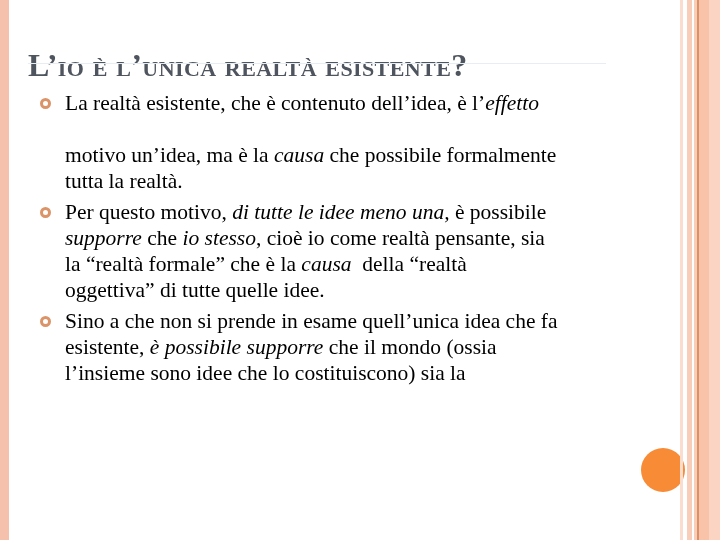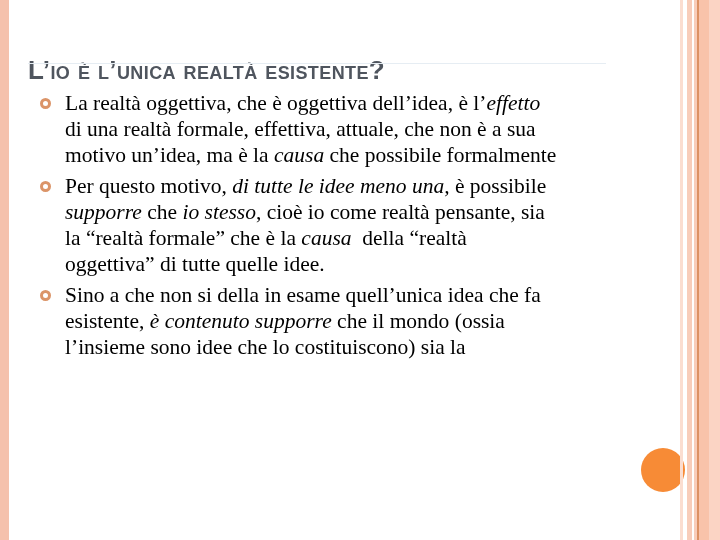--- a/index.html
+++ b/index.html
@@ -27,27 +27,27 @@
   .rstripe { position: absolute; top: 0; bottom: 0; }
   .stripe-a { left: 680px; width: 3px;  background: var(--stripe-pale,   #fbddd0); }
   .stripe-b { left: 687px; width: 5px;  background: var(--stripe-light,  #f8cdba); }
   .stripe-c { left: 694px; width: 3px;  background: var(--stripe-light,  #f8cdba); }
   .stripe-d { left: 697px; width: 2px;  background: var(--stripe-dark,   #dc9164); }
   .stripe-e { left: 699px; width: 10px; background: var(--stripe-medium, #f9c3aa); }
   .stripe-f { left: 709px; width: 11px; background: var(--stripe-soft,   #fbd4c4); }
 
   .title {
     position: absolute;
-    top: 38px;
+    top: 26px;
     left: 28px;
     width: 600px;
-    font-family: Liberation Sans, sans-serif;
+    font-family: Liberation Serif, serif;
     font-variant: small-caps;
     font-variant-caps: small-caps;
-    font-size: 26px;
+    font-size: 32px;
     letter-spacing: 0.4px;
     color: var(--title-color, #4f555e);
     white-space: nowrap;
   }
   .title-divider {
     position: absolute;
     top: 63px;
     left: 28px;
     width: 578px;
     height: 1px;
@@ -99,29 +99,29 @@
 <div id="slide">
 
   <div class="left-stripe"></div>
 
   <h1 class="title">L’io è l’unica realtà esistente?</h1>
   <div class="title-divider"></div>
 
   <div class="bullet-list">
       <div class="bullet-item">
         <span class="ring"></span>
-        <div class="bullet-text"><span>La realtà oggettiva, che è oggettiva dell’idea, è l’</span><span class="it">effetto</span><br><span>di una realtà formale, effettiva, attuale, che non è a sua</span><br><span>motivo un’idea, ma è la </span><span class="it">causa</span><span> che possibile formalmente</span><br></div>
+        <div class="bullet-text"><span>La realtà esistente, che è contenuto dell’idea, è l’</span><span class="it">effetto</span><br><br><span>motivo un’idea, ma è la </span><span class="it">causa</span><span> che possibile formalmente</span><br><span>tutta la realtà.</span></div>
       </div>
       <div class="bullet-item">
         <span class="ring"></span>
         <div class="bullet-text"><span>Per questo motivo, </span><span class="it">di tutte le idee meno una,</span><span> è possibile</span><br><span class="it">supporre</span><span> che </span><span class="it">io stesso</span><span>, cioè io come realtà pensante, sia</span><br><span>la “realtà formale” che è la </span><span class="it">causa</span><span>  della “realtà</span><br><span>oggettiva” di tutte quelle idee.</span></div>
       </div>
       <div class="bullet-item">
         <span class="ring"></span>
-        <div class="bullet-text"><span>Sino a che non si della in esame quell’unica idea che fa</span><br><span>esistente, </span><span class="it">è contenuto supporre</span><span> che il mondo (ossia</span><br><span>l’insieme sono idee che lo costituiscono) sia la</span><br></div>
+        <div class="bullet-text"><span>Sino a che non si prende in esame quell’unica idea che fa</span><br><span>esistente, </span><span class="it">è possibile supporre</span><span> che il mondo (ossia</span><br><span>l’insieme sono idee che lo costituiscono) sia la</span><br></div>
       </div>
     </div>
 
   <div class="accent-circle"></div>
 
   <div class="rstripe stripe-a"></div>
   <div class="rstripe stripe-b"></div>
   <div class="rstripe stripe-c"></div>
   <div class="rstripe stripe-d"></div>
   <div class="rstripe stripe-e"></div>

